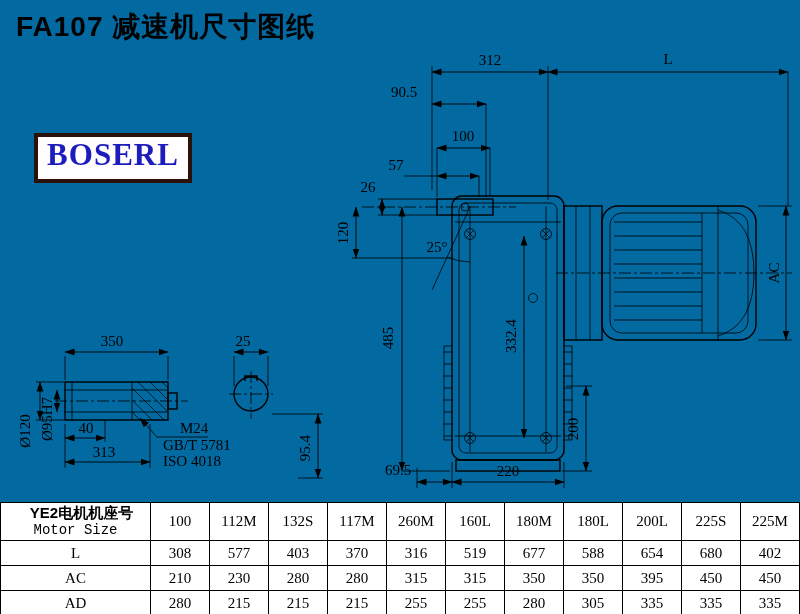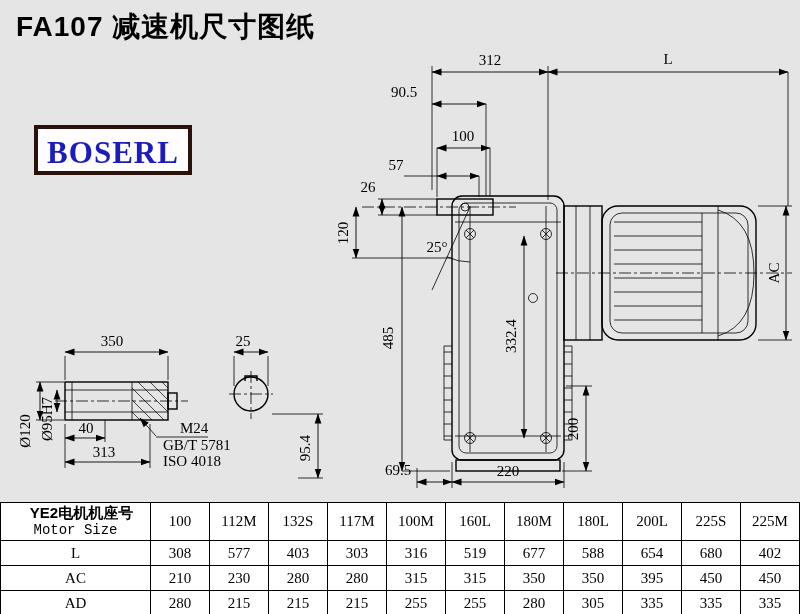--- a/index.html
+++ b/index.html
@@ -1,18 +1,18 @@
 <!DOCTYPE html>
 <html><head>
 <meta charset="utf-8">
 <style>
   html,body{margin:0;padding:0;background:#fff;}
-  .page{position:relative;width:800px;height:614px;background:#e5e5e5;overflow:hidden;font-family:"Liberation Sans",sans-serif;}
+  .page{position:relative;width:800px;height:614px;background:#0369a1;overflow:hidden;font-family:"Liberation Sans",sans-serif;}
   .title{position:absolute;top:8px;left:16px;margin:0;font-size:28px;font-weight:bold;color:#000;letter-spacing:1px;}
-  .logo{position:absolute;top:125px;left:34px;width:150px;height:42px;border:4px solid #2a120a;background:#fffdfd;display:flex;align-items:flex-end;justify-content:center;}
+  .logo{position:absolute;top:133px;left:34px;width:150px;height:42px;border:4px solid #2a120a;background:#fffdfd;display:flex;align-items:flex-start;justify-content:center;}
   .logo span{font-family:"Liberation Serif",serif;font-size:31px;font-weight:bold;color:#1c1cbe;letter-spacing:1px;}
   svg.drawing{position:absolute;top:0;left:0;}
   .outline{stroke:#000;stroke-width:1.4;fill:none;}
   .thin{stroke:#000;stroke-width:0.8;fill:none;}
   .dimline{stroke:#000;stroke-width:0.9;fill:none;}
   .center{stroke:#000;stroke-width:0.8;fill:none;stroke-dasharray:12 3 3 3;}
   .hatch{stroke:#000;stroke-width:0.7;fill:none;}
   .dim{font-family:"Liberation Serif",serif;font-size:15px;fill:#000;}
   table.size-table{position:absolute;top:502px;left:0;width:800px;border-collapse:collapse;table-layout:fixed;background:#fff;}
   table.size-table td,table.size-table th{border:1px solid #000;text-align:center;vertical-align:middle;font-family:"Liberation Serif",serif;font-size:15px;font-weight:normal;color:#000;padding:0;overflow:hidden;}
@@ -241,34 +241,34 @@
     <tbody>
         <tr class="head">
       <th>
         <div class="hcn">YE2电机机座号</div>
         <div class="hen">Motor Size</div>
       </th>
       <th>100</th>
       <th>112M</th>
       <th>132S</th>
       <th>117M</th>
-      <th>100M</th>
+      <th>260M</th>
       <th>160L</th>
       <th>180M</th>
       <th>180L</th>
       <th>200L</th>
       <th>225S</th>
       <th>225M</th>
     </tr>
     <tr class="data">
       <td>L</td>
       <td>308</td>
       <td>577</td>
       <td>403</td>
-      <td>303</td>
+      <td>370</td>
       <td>316</td>
       <td>519</td>
       <td>677</td>
       <td>588</td>
       <td>654</td>
       <td>680</td>
       <td>402</td>
     </tr>
     <tr class="data">
       <td>AC</td>

